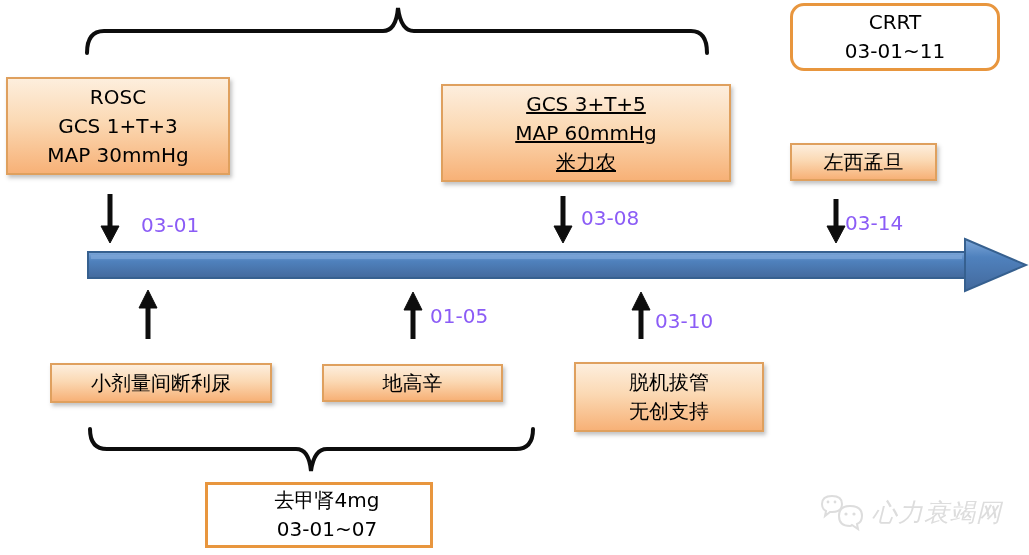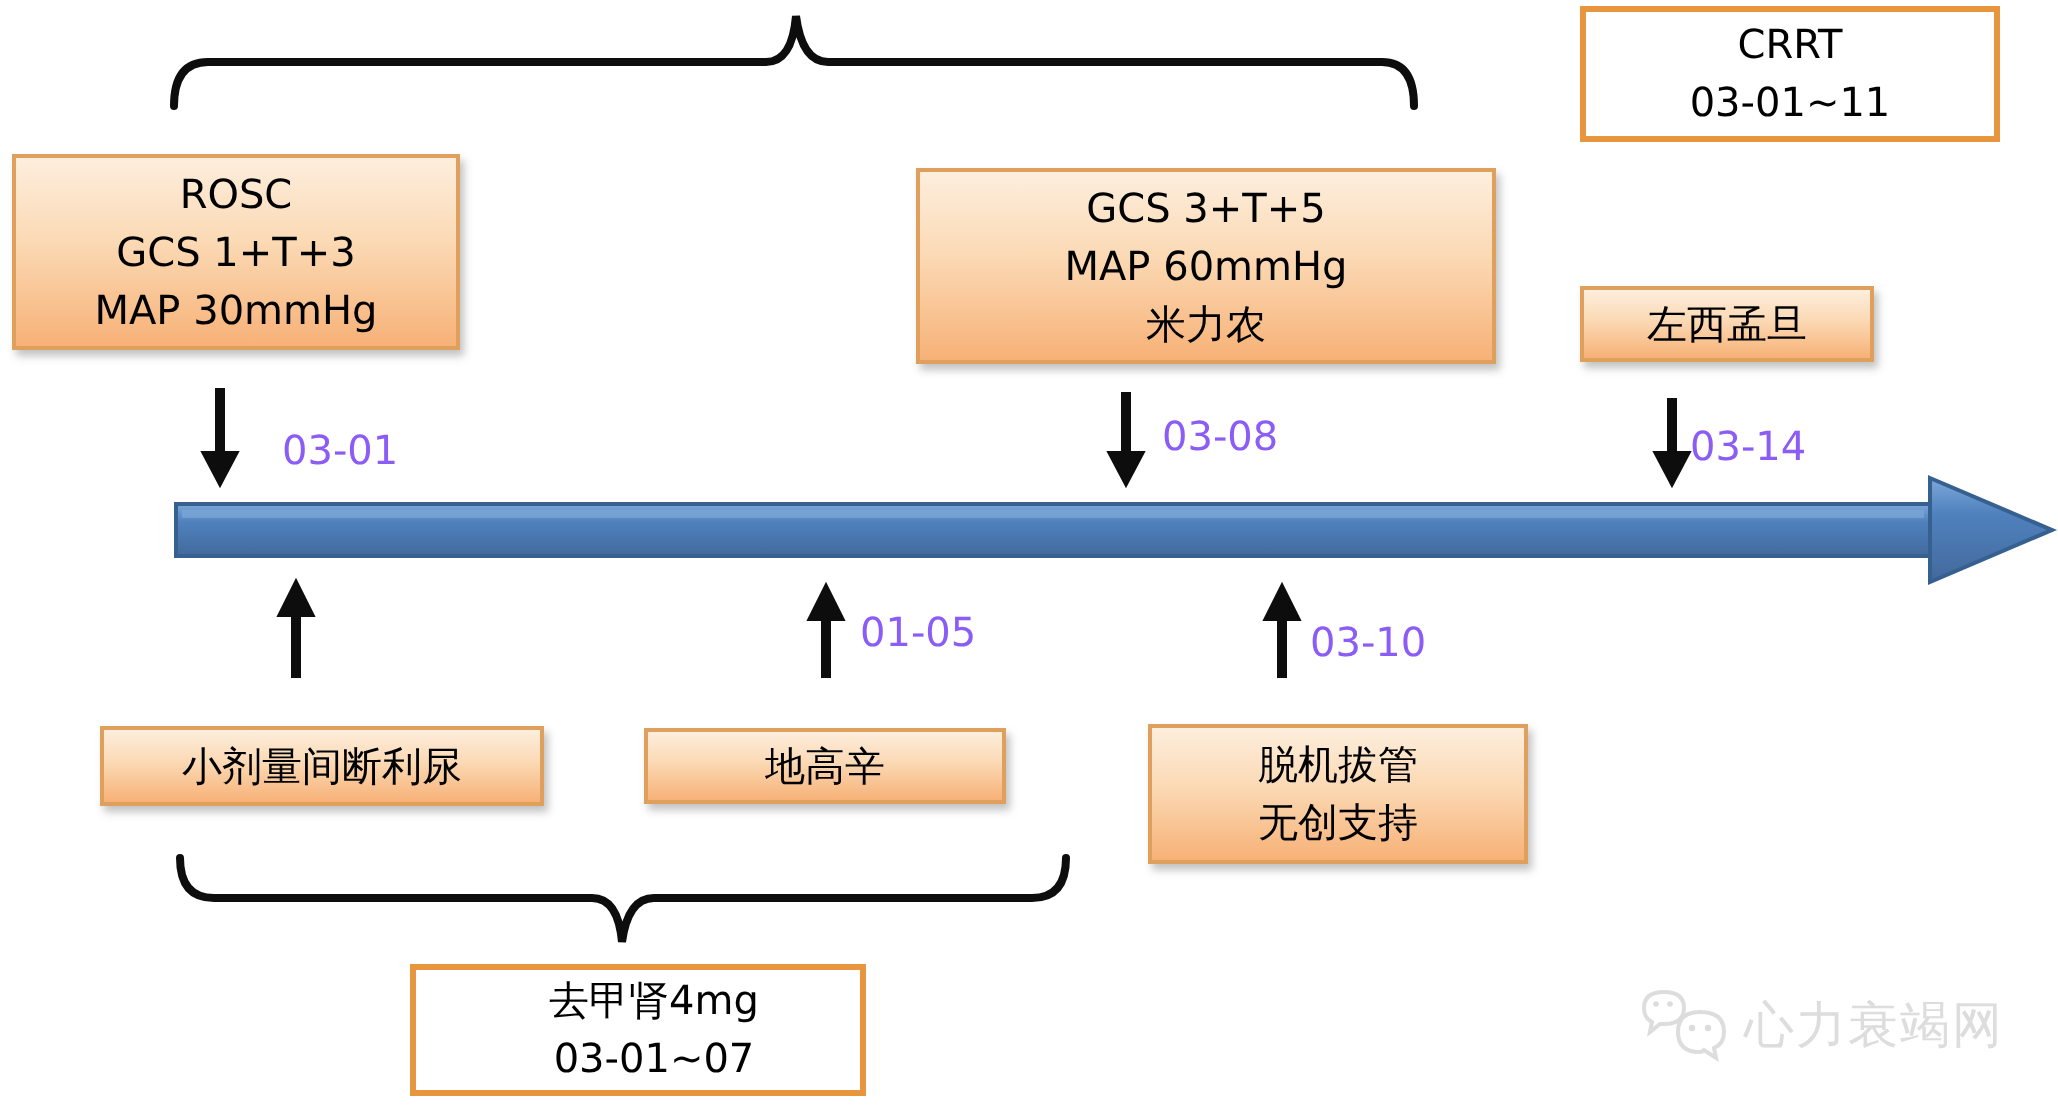--- a/index.html
+++ b/index.html
@@ -45,20 +45,21 @@
     font-size: 20px;
     white-space: nowrap;
   }
   .watermark {
     position: absolute;
     z-index: 2;
     display: flex;
     align-items: center;
     gap: 6px;
     color: #dddddd;
+    font-style: italic;
   }
   .watermark .wm-text {
     font-size: 25px;
     letter-spacing: 1px;
     text-shadow: 1px 1px 1px #ffffff;
   }
 </style>
 </head>
 <body>
 
@@ -109,21 +110,21 @@
       <polygon points="632,310 650,310 641,292" stroke-width="1"></polygon>
     </g>
   </svg>
 
   <div class="box gbox" style="left:6px; top:77px; width:220px; height:94px;">
     <span>ROSC</span>
     <span>GCS 1+T+3</span>
     <span>MAP 30mmHg</span>
   </div>
 
-  <div class="box gbox" style="left:458px; top:84px; width:286px; height:94px;">
+  <div class="box gbox" style="left:441px; top:84px; width:286px; height:94px;text-decoration:underline;">
     <span>GCS 3+T+5</span>
     <span>MAP 60mmHg</span>
     <span>米力农</span>
   </div>
 
   <div class="box gbox" style="left:50px; top:363px; width:218px; height:36px;">
     <span>小剂量间断利尿</span>
   </div>
 
   <div class="box gbox" style="left:790px; top:143px; width:143px; height:34px;">
@@ -132,21 +133,21 @@
 
   <div class="box gbox" style="left:322px; top:364px; width:177px; height:34px;">
     <span>地高辛</span>
   </div>
 
   <div class="box gbox" style="left:574px; top:362px; width:186px; height:66px;">
     <span>脱机拔管</span>
     <span>无创支持</span>
   </div>
 
-  <div class="box obox" style="left:790px; top:3px; width:204px; height:62px;">
+  <div class="box obox" style="left:790px; top:3px; width:204px; height:62px;border-radius:14px;">
     <span>CRRT</span>
     <span>03-01~11</span>
   </div>
 
   <div class="box obox" style="left:205px; top:482px; width:206px; height:60px;padding-left:16px;">
     <span>去甲肾4mg</span>
     <span>03-01~07</span>
   </div>
 
   <span class="date-label" style="left:141px; top:213px;">03-01</span>

